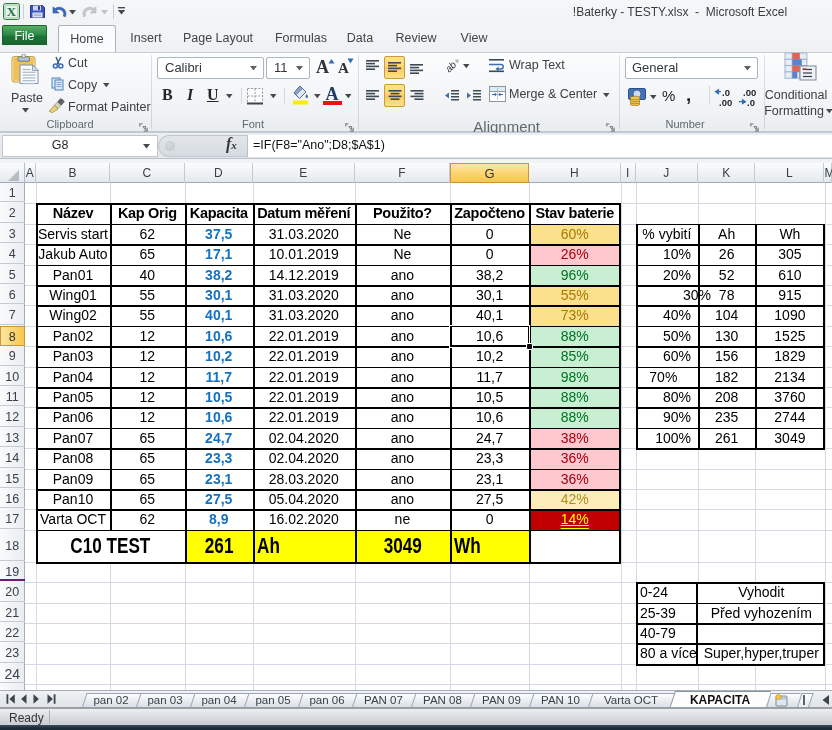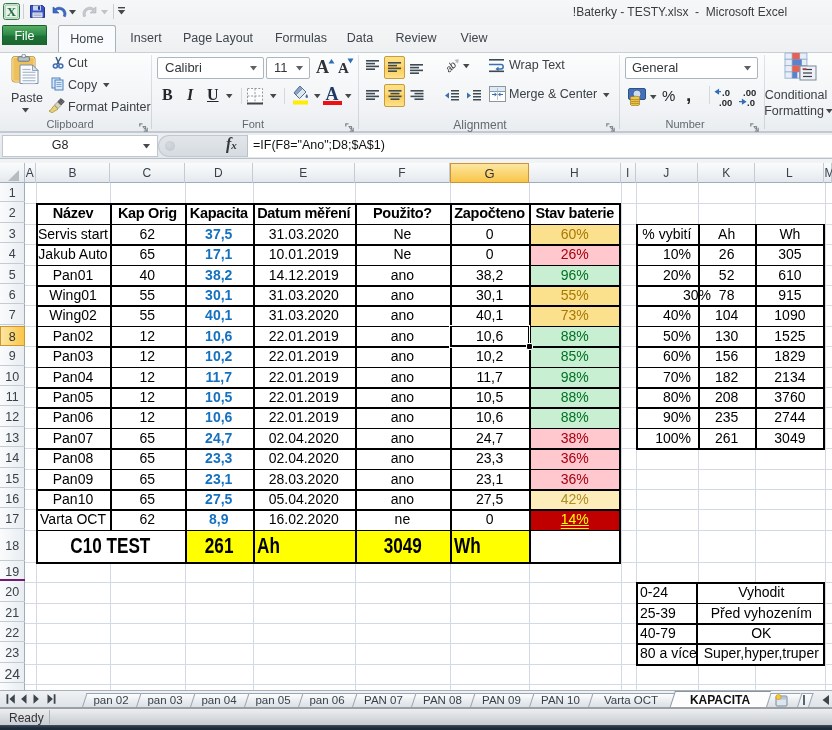--- a/index.html
+++ b/index.html
@@ -50,21 +50,21 @@
 <div style="left:371.0px;top:29.0px;width:90.0px;height:18.0px;font-size:12.5px;color:#3f454c;text-align:center;line-height:18px;">Review</div>
 <div style="left:429.0px;top:29.0px;width:90.0px;height:18.0px;font-size:12.5px;color:#3f454c;text-align:center;line-height:18px;">View</div>
 <div style="left:0.0px;top:52.0px;width:832.0px;height:80.0px;background:linear-gradient(#fcfdfd,#f0f2f5 75%,#e9edf0);border-top:1px solid #c9cfd6;"></div>
 <div style="left:0.0px;top:131.0px;width:832.0px;height:2.0px;background:#c3c9d0;"></div>
 <div style="left:150.5px;top:55.0px;width:1.0px;height:74.0px;background:linear-gradient(#dfe3e7,#cdd3d9);"></div>
 <div style="left:357.5px;top:55.0px;width:1.0px;height:74.0px;background:linear-gradient(#dfe3e7,#cdd3d9);"></div>
 <div style="left:618.5px;top:55.0px;width:1.0px;height:74.0px;background:linear-gradient(#dfe3e7,#cdd3d9);"></div>
 <div style="left:763.5px;top:55.0px;width:1.0px;height:74.0px;background:linear-gradient(#dfe3e7,#cdd3d9);"></div>
 <div style="left:10.0px;top:118.0px;width:120.0px;height:13.0px;font-size:11px;color:#60696f;text-align:center;">Clipboard</div>
 <div style="left:193.0px;top:118.0px;width:120.0px;height:13.0px;font-size:11px;color:#60696f;text-align:center;">Font</div>
-<div style="left:420.0px;top:118.0px;width:120.0px;height:13.0px;font-size:12px;color:#60696f;text-align:center;">Alignment</div>
+<div style="left:420.0px;top:118.0px;width:120.0px;height:13.0px;font-size:15px;color:#60696f;text-align:right;">Alignment</div>
 <div style="left:625.0px;top:118.0px;width:120.0px;height:13.0px;font-size:11px;color:#60696f;text-align:center;">Number</div>
 <div style="left:139.0px;top:119.0px;width:10.0px;height:10.0px;"><svg width="10" height="10" viewBox="0 0 10 10">
         <path d="M0.8 3.5 v-2.7 h2.7" stroke="#82898f" stroke-width="1.3" fill="none"></path>
         <path d="M3.5 3.5 h3 v3" stroke="#82898f" stroke-width="1.1" fill="none"></path>
         <path d="M4.2 4.2 l3.6 3.6" stroke="#82898f" stroke-width="1.1"></path>
         <path d="M8.8 8.8 h-4 v-1.2 l2.8 0 0 -2.8 h1.2 z" fill="#82898f"></path>
       </svg></div>
 <div style="left:345.0px;top:119.0px;width:10.0px;height:10.0px;"><svg width="10" height="10" viewBox="0 0 10 10">
         <path d="M0.8 3.5 v-2.7 h2.7" stroke="#82898f" stroke-width="1.3" fill="none"></path>
         <path d="M3.5 3.5 h3 v3" stroke="#82898f" stroke-width="1.1" fill="none"></path>
@@ -588,21 +588,21 @@
 <div style="left:755.3px;top:285.0px;width:69.2px;height:20.4px;font-size:14px;line-height:20.4px;text-align:center;">915</div>
 <div style="left:635.7px;top:305.4px;width:55.3px;height:20.4px;font-size:14px;line-height:20.4px;text-align:right;">40%</div>
 <div style="left:698.0px;top:305.4px;width:57.3px;height:20.4px;font-size:14px;line-height:20.4px;text-align:center;">104</div>
 <div style="left:755.3px;top:305.4px;width:69.2px;height:20.4px;font-size:14px;line-height:20.4px;text-align:center;">1090</div>
 <div style="left:635.7px;top:325.8px;width:55.3px;height:20.4px;font-size:14px;line-height:20.4px;text-align:right;">50%</div>
 <div style="left:698.0px;top:325.8px;width:57.3px;height:20.4px;font-size:14px;line-height:20.4px;text-align:center;">130</div>
 <div style="left:755.3px;top:325.8px;width:69.2px;height:20.4px;font-size:14px;line-height:20.4px;text-align:center;">1525</div>
 <div style="left:635.7px;top:346.2px;width:55.3px;height:20.4px;font-size:14px;line-height:20.4px;text-align:right;">60%</div>
 <div style="left:698.0px;top:346.2px;width:57.3px;height:20.4px;font-size:14px;line-height:20.4px;text-align:center;">156</div>
 <div style="left:755.3px;top:346.2px;width:69.2px;height:20.4px;font-size:14px;line-height:20.4px;text-align:center;">1829</div>
-<div style="left:635.7px;top:366.6px;width:55.3px;height:20.4px;font-size:14px;line-height:20.4px;text-align:right;">70%</div>
+<div style="left:635.7px;top:366.6px;width:55.3px;height:20.4px;font-size:14px;line-height:20.4px;text-align:center;">70%</div>
 <div style="left:698.0px;top:366.6px;width:57.3px;height:20.4px;font-size:14px;line-height:20.4px;text-align:center;">182</div>
 <div style="left:755.3px;top:366.6px;width:69.2px;height:20.4px;font-size:14px;line-height:20.4px;text-align:center;">2134</div>
 <div style="left:635.7px;top:387.0px;width:55.3px;height:20.4px;font-size:14px;line-height:20.4px;text-align:right;">80%</div>
 <div style="left:698.0px;top:387.0px;width:57.3px;height:20.4px;font-size:14px;line-height:20.4px;text-align:center;">208</div>
 <div style="left:755.3px;top:387.0px;width:69.2px;height:20.4px;font-size:14px;line-height:20.4px;text-align:center;">3760</div>
 <div style="left:635.7px;top:407.4px;width:55.3px;height:20.4px;font-size:14px;line-height:20.4px;text-align:right;">90%</div>
 <div style="left:698.0px;top:407.4px;width:57.3px;height:20.4px;font-size:14px;line-height:20.4px;text-align:center;">235</div>
 <div style="left:755.3px;top:407.4px;width:69.2px;height:20.4px;font-size:14px;line-height:20.4px;text-align:center;">2744</div>
 <div style="left:635.7px;top:427.8px;width:55.3px;height:20.4px;font-size:14px;line-height:20.4px;text-align:right;">100%</div>
 <div style="left:698.0px;top:427.8px;width:57.3px;height:20.4px;font-size:14px;line-height:20.4px;text-align:center;">261</div>
@@ -622,21 +622,20 @@
 <div style="left:635.7px;top:387.0px;width:188.8px;height:1.5px;background:#000;"></div>
 <div style="left:635.7px;top:407.4px;width:188.8px;height:1.5px;background:#000;"></div>
 <div style="left:635.7px;top:427.8px;width:188.8px;height:1.5px;background:#000;"></div>
 <div style="left:635.7px;top:448.2px;width:188.8px;height:2.0px;background:#000;"></div>
 <div style="left:635.7px;top:582.2px;width:188.8px;height:81.6px;background:#fff;"></div>
 <div style="left:640.0px;top:582.2px;width:60.0px;height:20.4px;font-size:14px;line-height:20.4px;white-space:nowrap;">0-24</div>
 <div style="left:698.0px;top:582.2px;width:126.5px;height:20.4px;font-size:14px;line-height:20.4px;text-align:center;white-space:nowrap;">Vyhodit</div>
 <div style="left:640.0px;top:602.6px;width:60.0px;height:20.4px;font-size:14px;line-height:20.4px;white-space:nowrap;">25-39</div>
 <div style="left:698.0px;top:602.6px;width:126.5px;height:20.4px;font-size:14px;line-height:20.4px;text-align:center;white-space:nowrap;">Před vyhozením</div>
 <div style="left:640.0px;top:623.0px;width:60.0px;height:20.4px;font-size:14px;line-height:20.4px;white-space:nowrap;">40-79</div>
-<div style="left:698.0px;top:623.0px;width:126.5px;height:20.4px;font-size:14px;line-height:20.4px;text-align:center;white-space:nowrap;">OK</div>
 <div style="left:640.0px;top:643.4px;width:60.0px;height:20.4px;font-size:14px;line-height:20.4px;white-space:nowrap;">80 a více</div>
 <div style="left:698.0px;top:643.4px;width:126.5px;height:20.4px;font-size:14px;line-height:20.4px;text-align:center;white-space:nowrap;">Super,hyper,truper</div>
 <div style="left:635.7px;top:582.2px;width:2.0px;height:83.6px;background:#000;"></div>
 <div style="left:696.0px;top:582.2px;width:2.0px;height:83.6px;background:#000;"></div>
 <div style="left:822.5px;top:582.2px;width:2.0px;height:83.6px;background:#000;"></div>
 <div style="left:635.7px;top:582.2px;width:188.8px;height:1.5px;background:#000;"></div>
 <div style="left:635.7px;top:602.6px;width:188.8px;height:1.5px;background:#000;"></div>
 <div style="left:635.7px;top:623.0px;width:188.8px;height:1.5px;background:#000;"></div>
 <div style="left:635.7px;top:643.4px;width:188.8px;height:1.5px;background:#000;"></div>
 <div style="left:635.7px;top:663.8px;width:188.8px;height:2.0px;background:#000;"></div>

